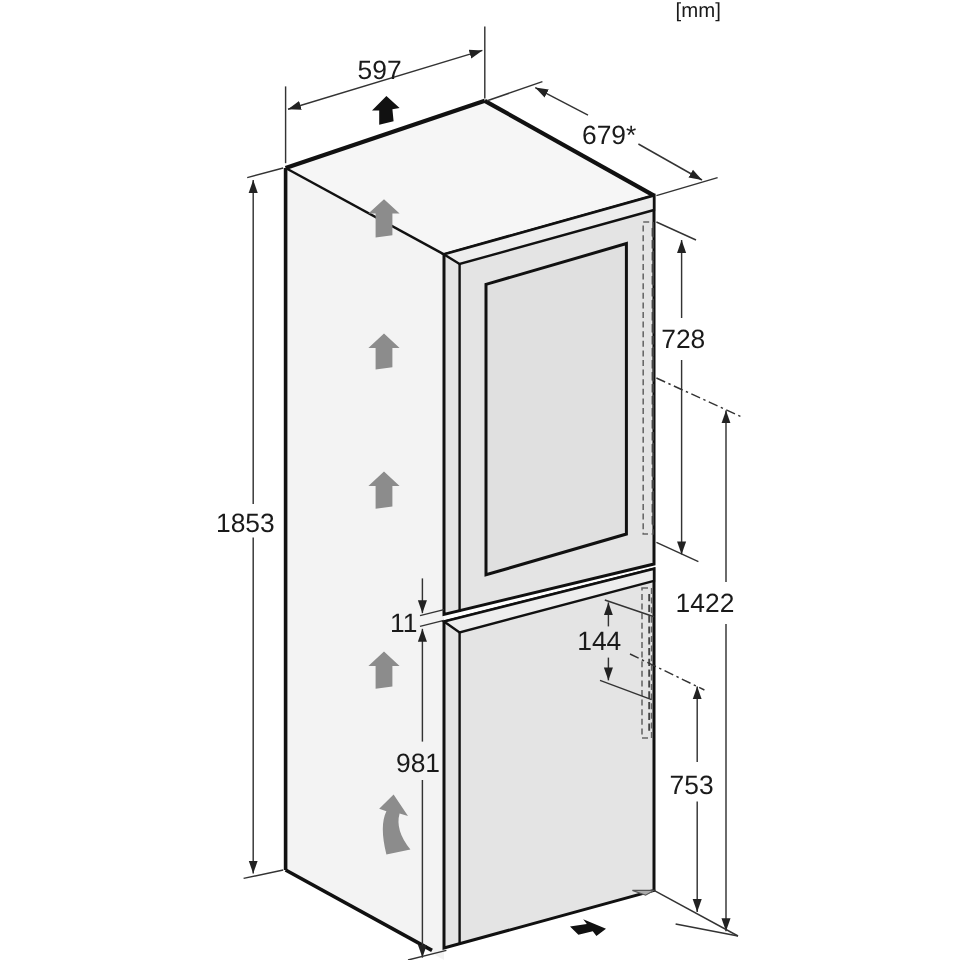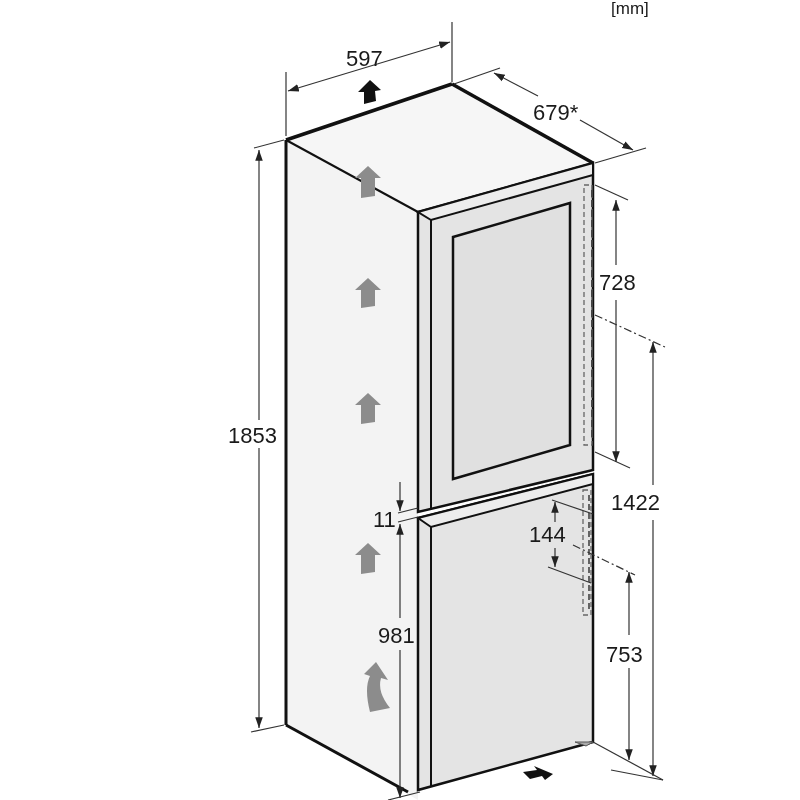--- a/index.html
+++ b/index.html
@@ -1,17 +1,17 @@
 <!DOCTYPE html>
 <html><head>
 <meta charset="utf-8">
 <style>
   html, body { margin:0; padding:0; background:#ffffff; }
   body { width:800px; height:800px; overflow:hidden; position:relative; font-family:"Liberation Sans", sans-serif; }
-  #stage { position:absolute; left:0; top:0; width:672px; height:800px;padding-left:48px; }
+  #stage { position:absolute; left:0; top:0; width:672px; height:800px; }
   svg text { font-family:"Liberation Sans", sans-serif; fill:#1a1a1a; }
   .dim { font-size:22px; }
   .unit { font-size:17px; }
 </style>
 </head>
 <body>
 
 <div id="stage">
 <svg width="800" height="800" viewBox="0 0 800 800" xmlns="http://www.w3.org/2000/svg">
   <defs>

